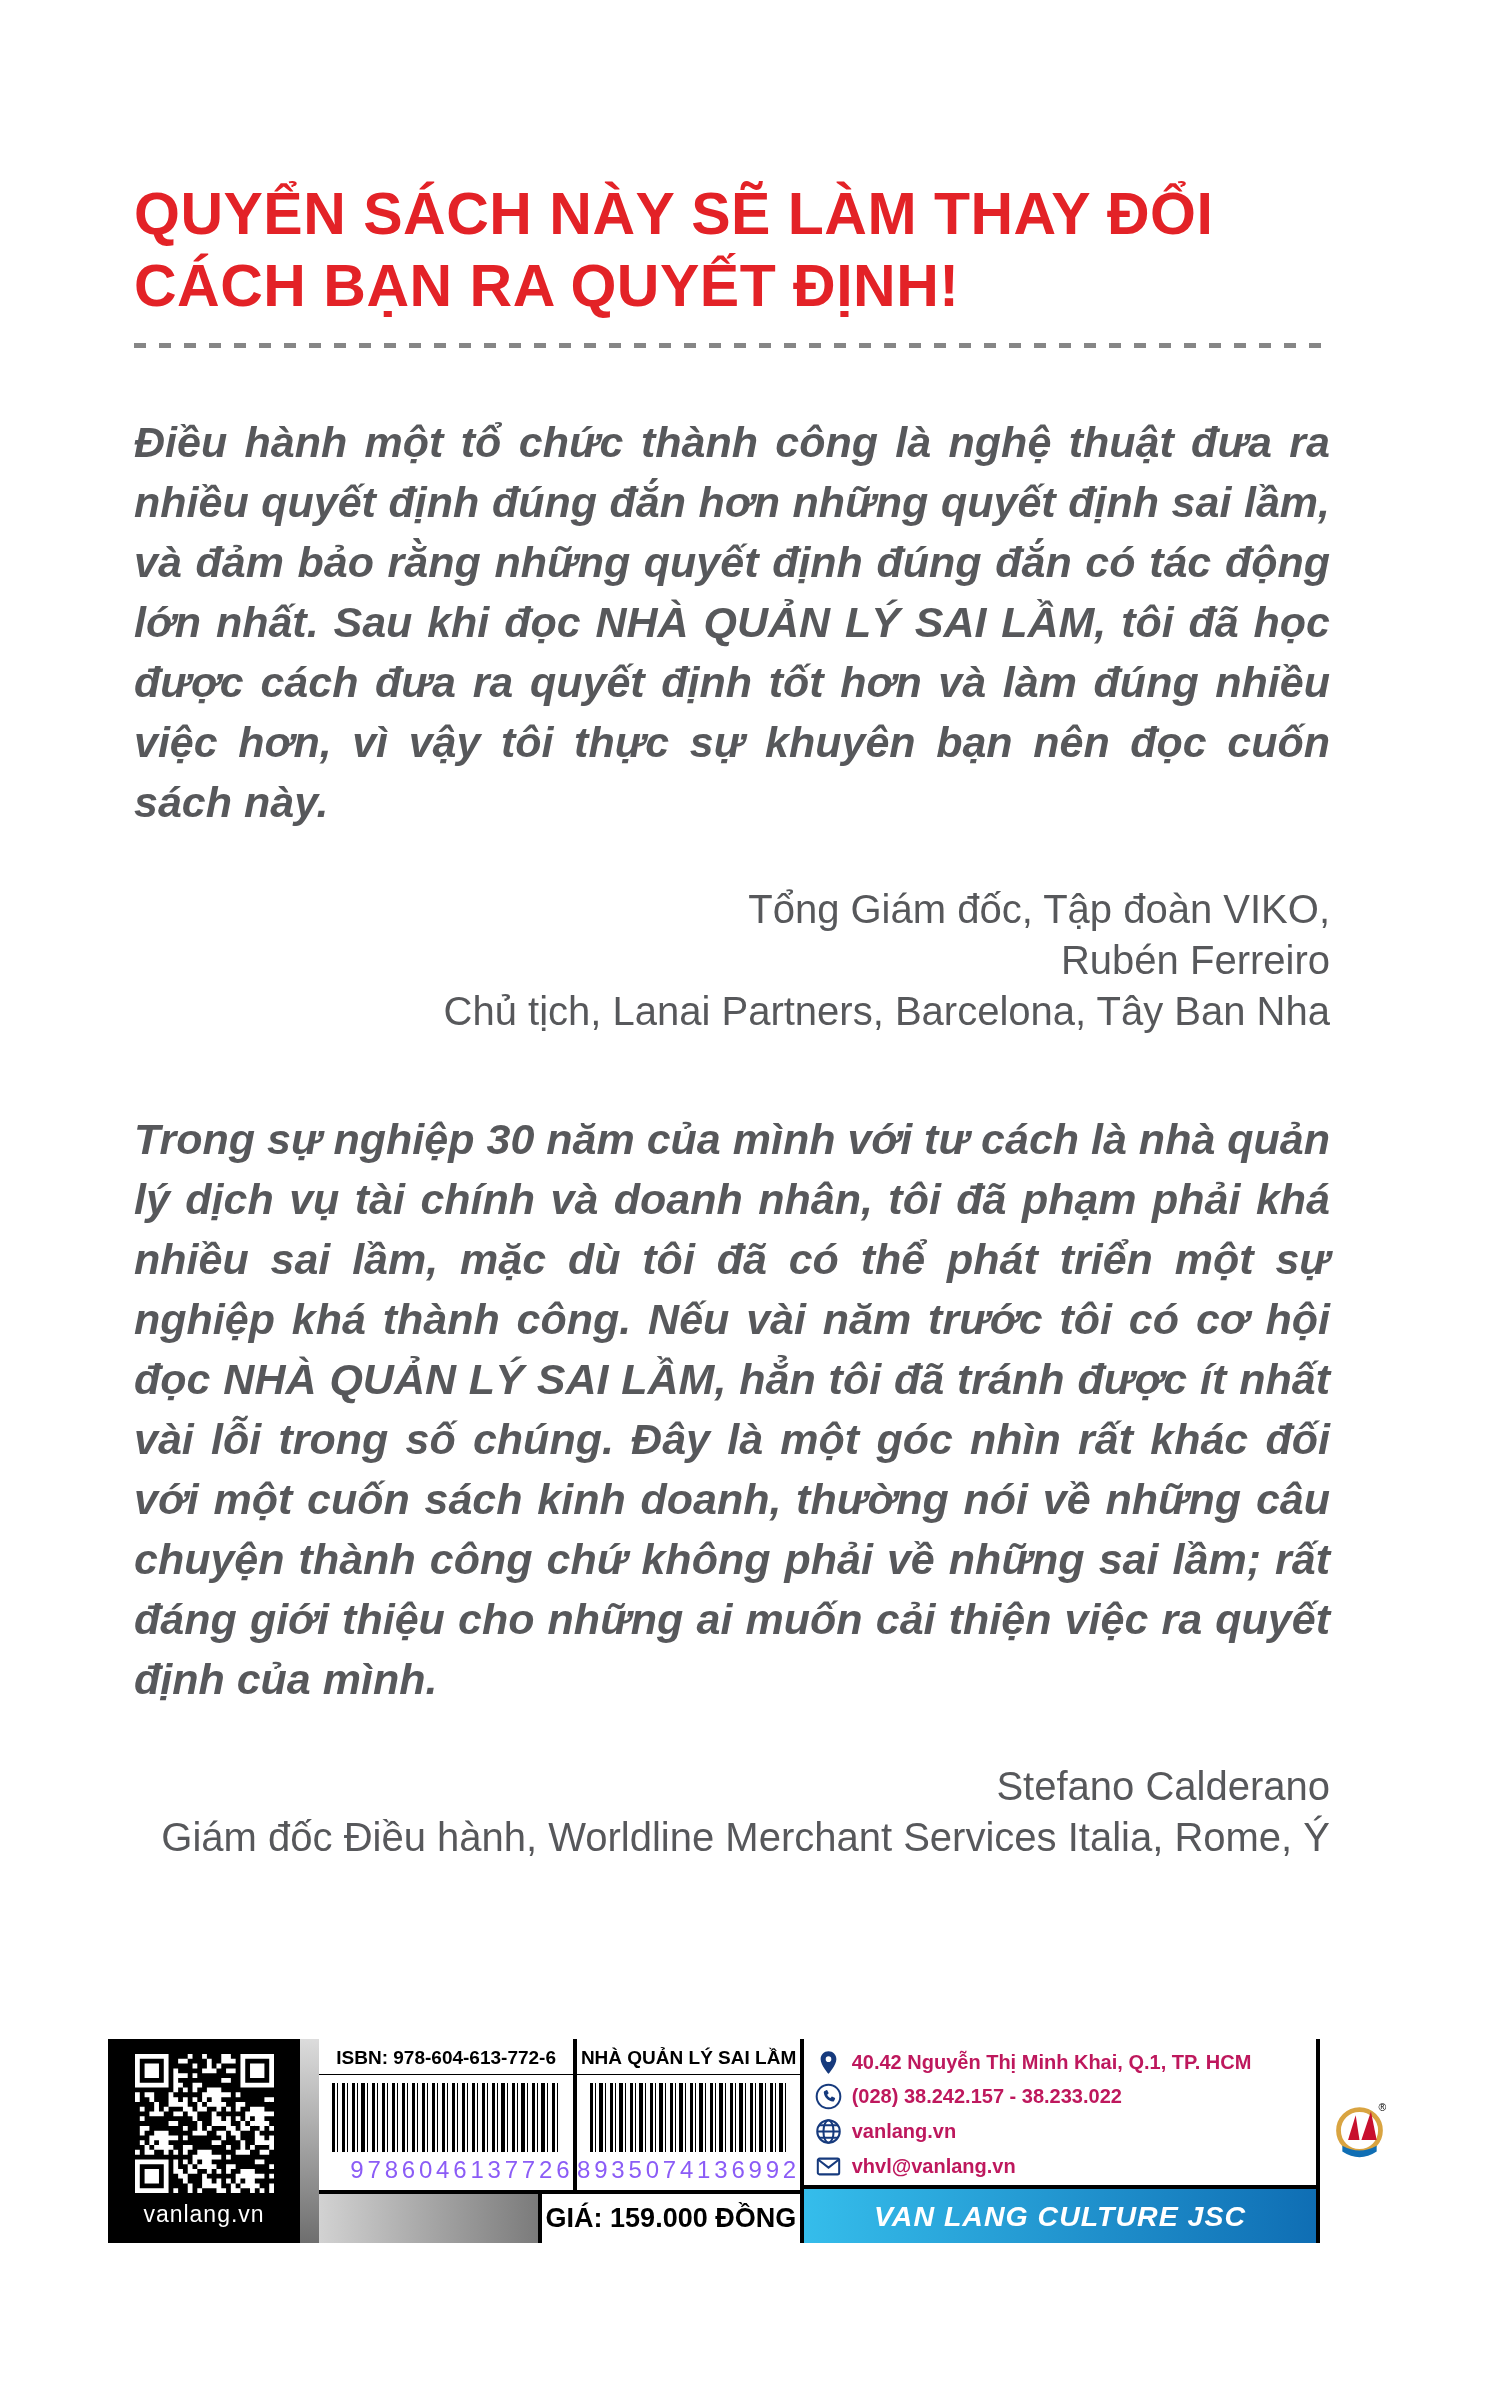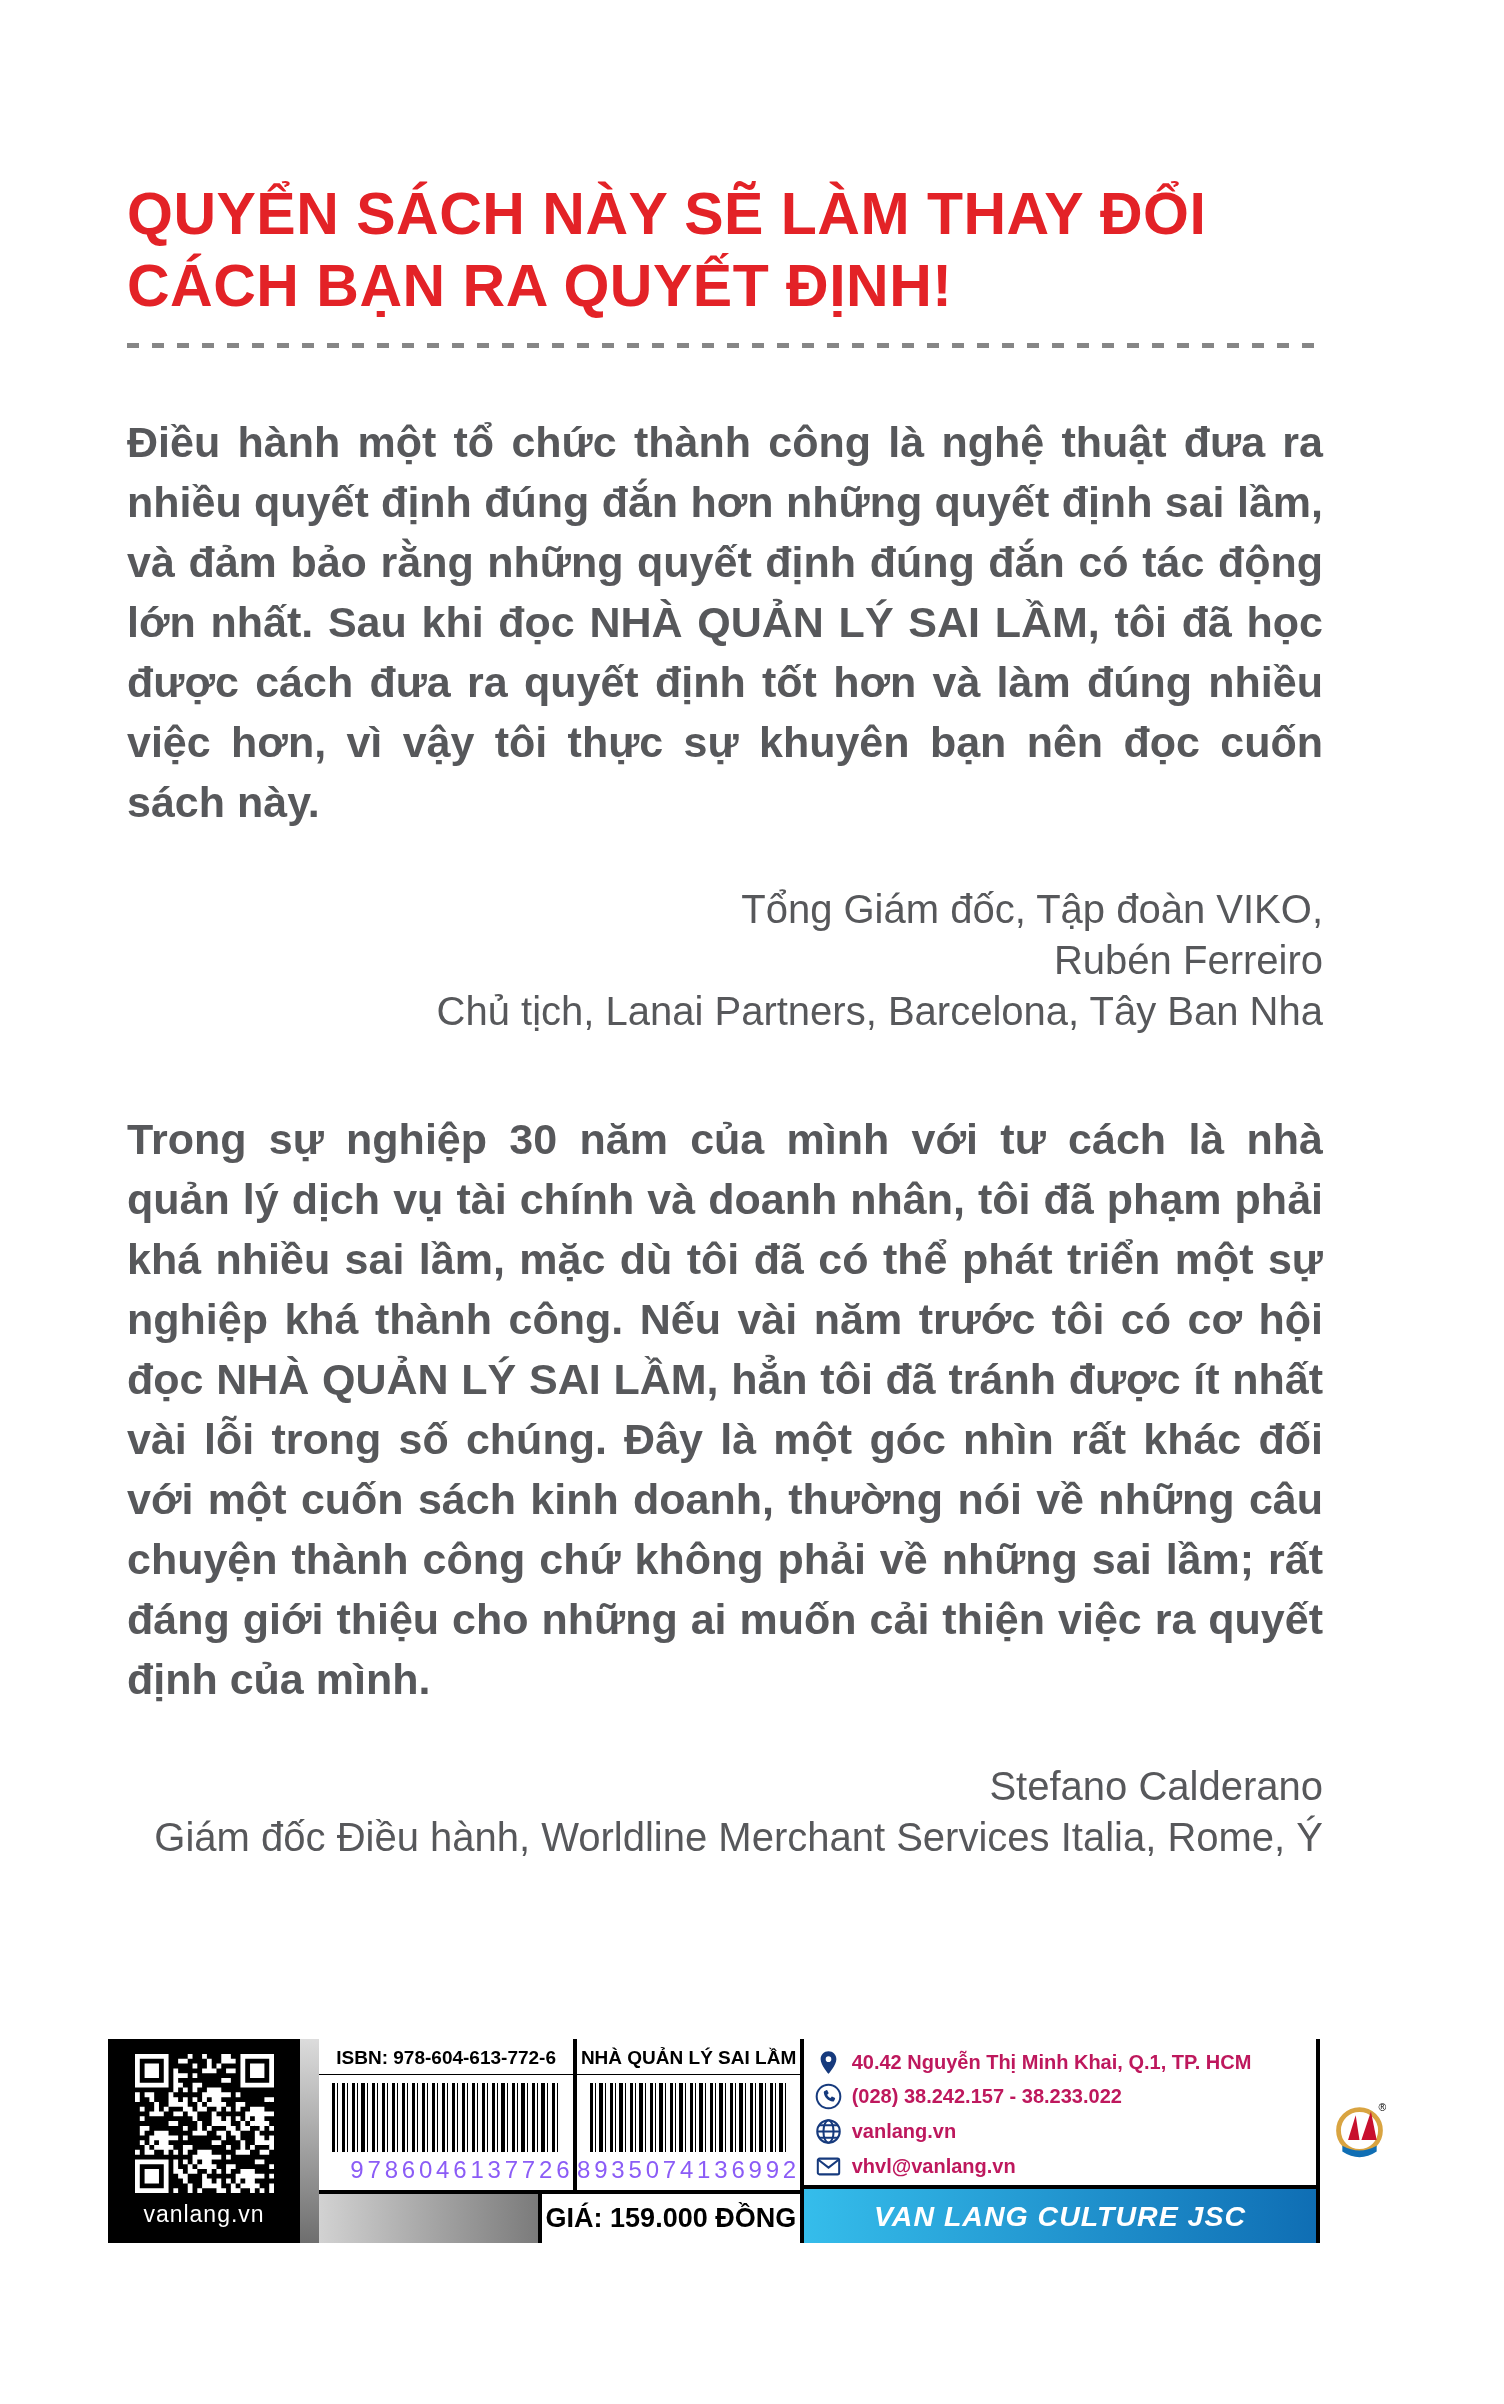--- a/index.html
+++ b/index.html
@@ -8,21 +8,21 @@
     width: 1505px; height: 2404px;
     background: #ffffff;
     font-family: "Liberation Sans", "DejaVu Sans", sans-serif;
     position: relative;
     overflow: hidden;
   }
 
   
   .content {
     position: absolute;
-    left: 127px; top: 178px;
+    left: 134px; top: 178px;
     width: 1196px;
   }
   .title {
     margin: 0;
     color: #E32227;
     font-size: 59px;
     line-height: 72px;
     font-weight: bold;
     letter-spacing: 0.5px;
   }
@@ -30,20 +30,21 @@
     height: 4.8px;
     margin-top: 21px;
     background: repeating-linear-gradient(90deg, #868686 0 12.4px, transparent 12.4px 25px);
   }
   .quote {
     margin: 0;
     margin-top: 64px;
     color: #57585B;
     font-size: 43px;
     line-height: 60px;
+    font-style: italic;
     font-weight: 600;
     text-align: justify;
   }
   .quote.q2 { margin-top: 72px; }
   .quote.q3 { margin-top: 63px; }
   .attribution {
     margin-top: 52px;
     text-align: right;
     color: #57585B;
     font-size: 40px;

